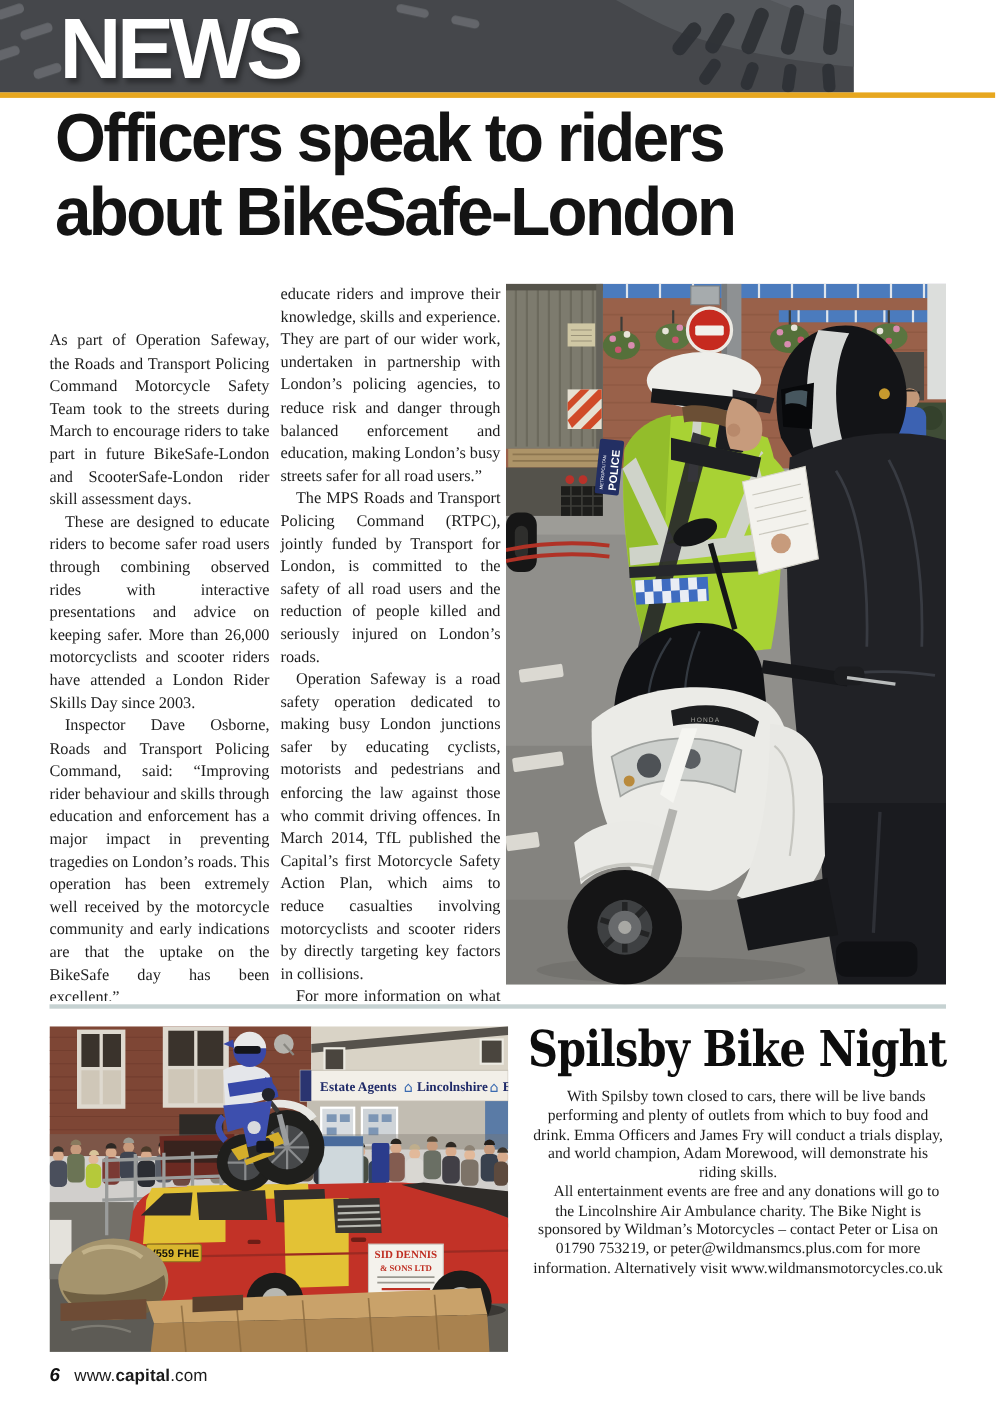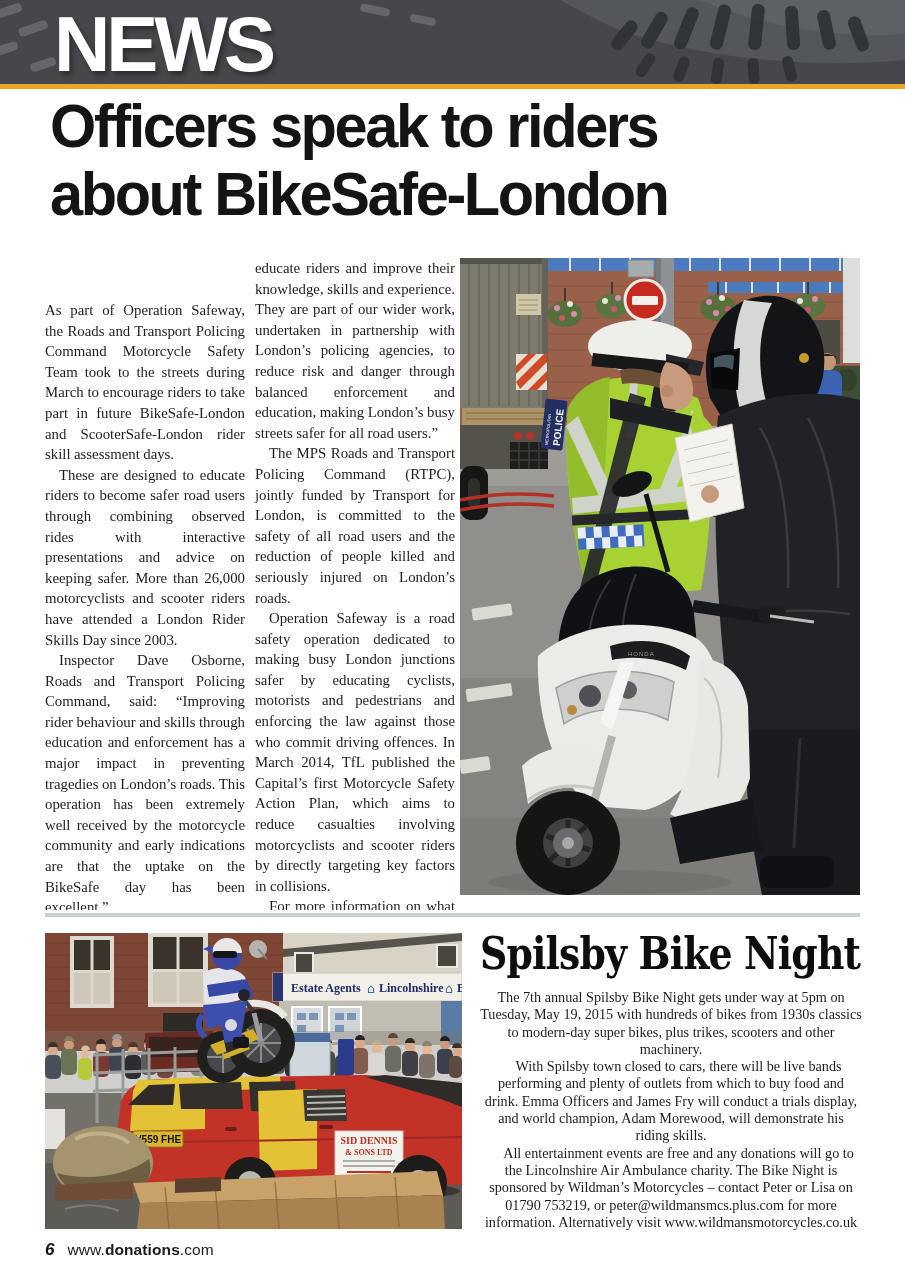--- a/index.html
+++ b/index.html
@@ -1,19 +1,19 @@
 <!DOCTYPE html>
 <html><head>
 <meta charset="utf-8">
 <style>
   html,body{margin:0;padding:0;background:#ffffff;}
   .page{position:relative;width:905px;height:1280px;background:#ffffff;overflow:hidden;
         font-family:"Liberation Sans",sans-serif;}
   
-  .newsband{position:absolute;left:0;top:0;width:905px;height:84px;background:#45474b;overflow:hidden;}
+  .newsband{position:absolute;left:0;top:0;width:776px;height:84px;background:#45474b;overflow:hidden;}
   .newsband svg{position:absolute;left:0;top:0;}
   .news-title{position:absolute;left:54px;top:4px;font-size:78px;line-height:80px;font-weight:bold;
         color:#ffffff;letter-spacing:-4px;text-shadow:3px 4px 5px rgba(0,0,0,.35);z-index:3;}
   .goldline{position:absolute;left:0;top:84px;width:905px;height:5px;background:#e7a71f;}
   
   .headline{position:absolute;left:50px;top:92px;margin:0;font-size:62px;line-height:68px;
         font-weight:bold;color:#141414;letter-spacing:-2.5px;white-space:nowrap;
         transform:scaleX(0.96);transform-origin:left top;}
   
   .cols{position:absolute;left:45px;top:258px;width:412px;height:652px;overflow:hidden;}
@@ -640,24 +640,23 @@
         </g>
         <path d="M130,246 L176,244 L176,258 L130,260 Z" fill="#59402c"></path>
         <path d="M20,276 C40,270 60,272 74,278" stroke="#8a887f" stroke-width="2" fill="none" opacity="0.7"></path>
       </g>
     </svg>
   </figure>
 
   <section class="a2">
     <h2>Spilsby Bike Night</h2>
     <div class="paras">
-        <p>The 7th annual Spilsby Bike Night gets under way at 5pm on Tuesday, May 19, 2015 with hundreds of bikes from 1930s classics to modern-day super bikes, plus trikes, scooters and other machinery.</p>
         <p class="ind">With Spilsby town closed to cars, there will be live bands performing and plenty of outlets from which to buy food and drink. Emma Officers and James Fry will conduct a trials display, and world champion, Adam Morewood, will demonstrate his riding skills.</p>
         <p class="ind">All entertainment events are free and any donations will go to the Lincolnshire Air Ambulance charity. The Bike Night is sponsored by Wildman’s Motorcycles – contact Peter or Lisa on 01790 753219, or peter@wildmansmcs.plus.com for more information. Alternatively visit www.wildmansmotorcycles.co.uk</p>
       </div>
   </section>
 
   <footer class="pagefoot">
     <span class="pagenum">6</span>
-    <span class="siteurl"><span>www.</span><span class="b">donations</span><span>.com</span></span>
+    <span class="siteurl"><span>www.</span><span class="b">capital</span><span>.com</span></span>
   </footer>
 
 </div>
 
 </body></html>

